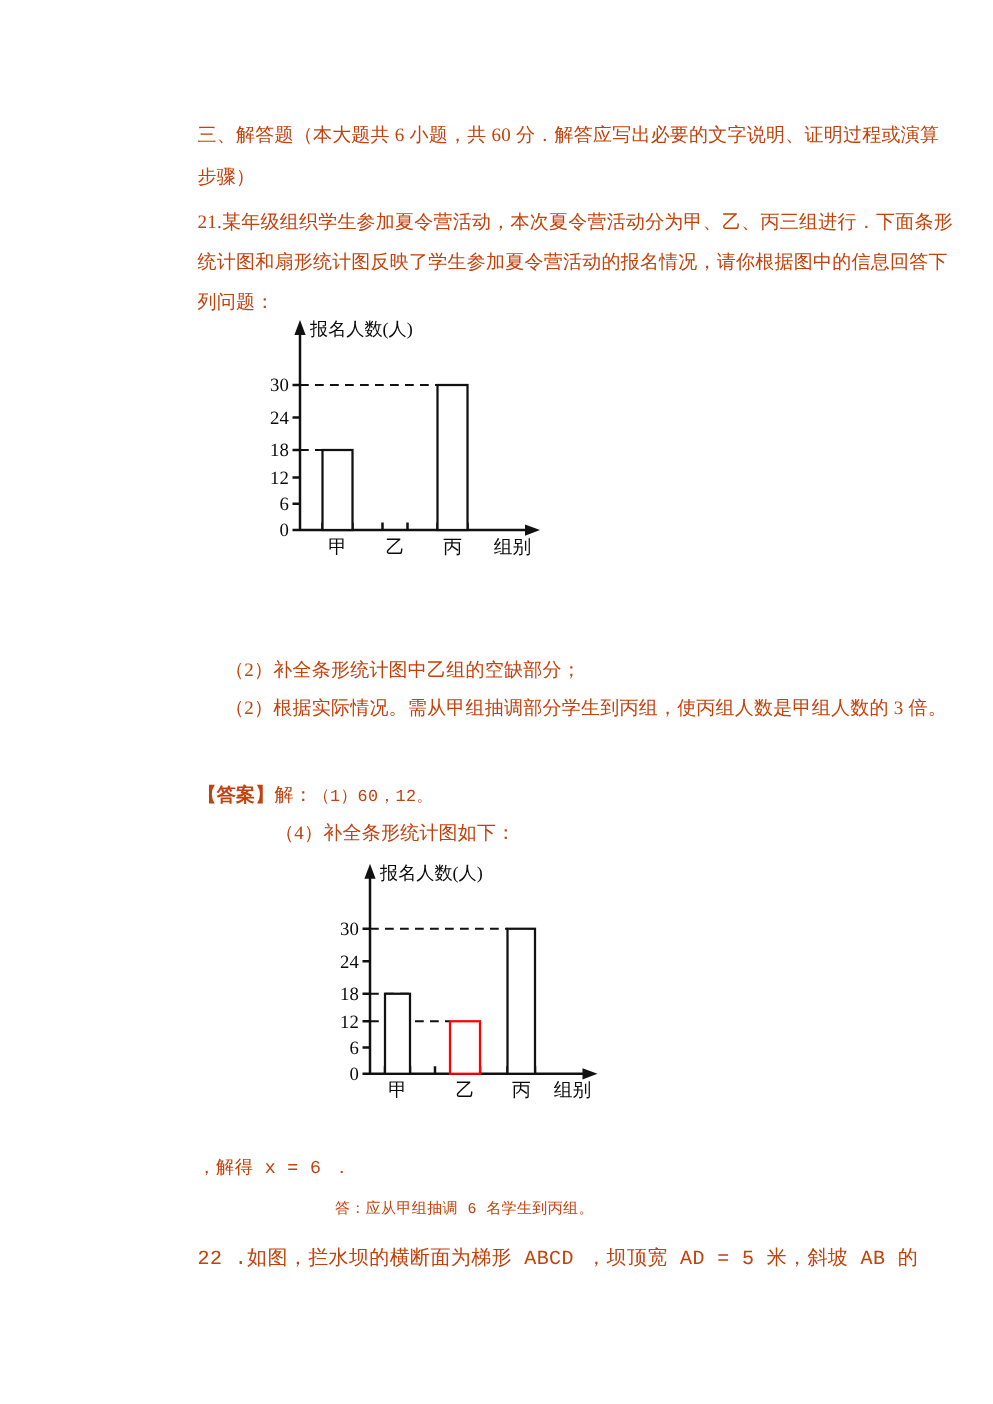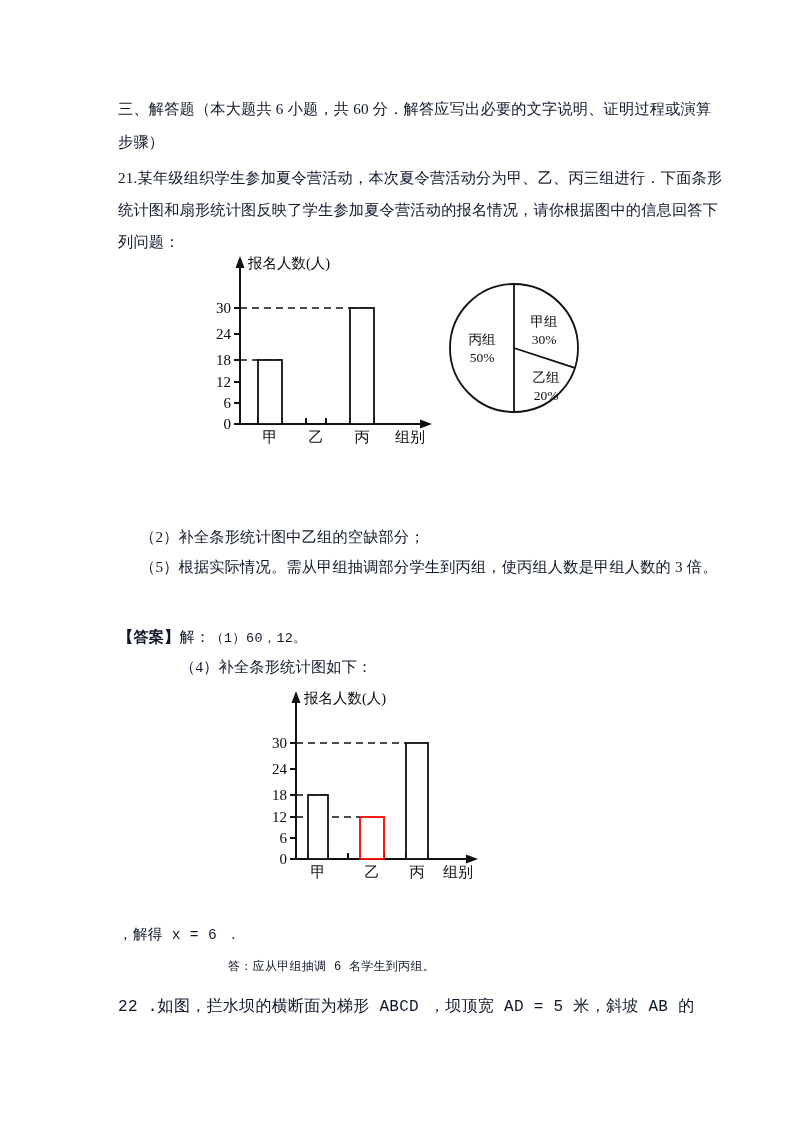--- a/index.html
+++ b/index.html
@@ -23,21 +23,22 @@
     height: 1123px;
   }
 
   
   .txt {
     position: absolute;
     font-size: 15.2px;
     line-height: 30px;
     letter-spacing: 0.2px;
     white-space: nowrap;
-    color: #0f172a;
+    color: #c2410c;
+    margin-left: 40px;
   }
 
   .mono {
     font-family: Liberation Mono, monospace;
     font-size: 13.4px;
     letter-spacing: 0.3px;
   }
   .bold { font-weight: bold; }
 
   .blank-line {
@@ -121,42 +122,25 @@
       <rect class="bar" x="42" y="108" width="24" height="64"></rect>
       <rect class="bar" x="134" y="56" width="24" height="116"></rect>
 
       <text class="lab xcat" x="54" y="190">甲</text>
       <text class="lab xcat" x="100" y="190">乙</text>
       <text class="lab xcat" x="146" y="190">丙</text>
       <text class="lab xcat" x="194" y="190">组别</text>
     </svg>
   </div>
 
-  <div class="chart" style="left:448px; top:282px;">
-    <svg width="150" height="136" viewBox="0 0 150 136" aria-hidden="true">
-
-      <circle class="pie-circle" cx="66" cy="66" r="64"></circle>
-
-      <line class="pie-sep" x1="66" y1="2" x2="66" y2="130"></line>
-
-      <line class="pie-sep" x1="66" y1="66" x2="126.8" y2="85.8"></line>
-
-      <text class="lab pielab" x="96" y="44">甲组</text>
-      <text class="lab pielab" x="96" y="62">30%</text>
-      <text class="lab pielab" x="98" y="100">乙组</text>
-      <text class="lab pielab" x="98" y="118">20%</text>
-      <text class="lab pielab" x="34" y="62">丙组</text>
-      <text class="lab pielab" x="34" y="80">50%</text>
-    </svg>
-  </div>
 
 
   <div class="txt" style="left:140px; top:522px;text-align:right;">（2）补全条形统计图中乙组的空缺部分；</div>
 
-  <div class="txt" style="left:140px; top:552px;">（5）根据实际情况。需从甲组抽调部分学生到丙组，使丙组人数是甲组人数的 3 倍。</div>
+  <div class="txt" style="left:140px; top:552px;">（2）根据实际情况。需从甲组抽调部分学生到丙组，使丙组人数是甲组人数的 3 倍。</div>
 
   <div class="txt" style="left:118px; top:622px;">
     <span class="bold">【答案】</span><span>解：</span><span class="mono">（1）60，12。</span>
   </div>
 
   <div class="txt" style="left:180px; top:652px;">（4）补全条形统计图如下：</div>
 
   <div class="chart" style="left:272px; top:687px;">
     <svg width="230" height="190" viewBox="0 0 230 190" aria-hidden="true">
       <text class="lab atitle" x="32" y="16">报名人数(人)</text>

